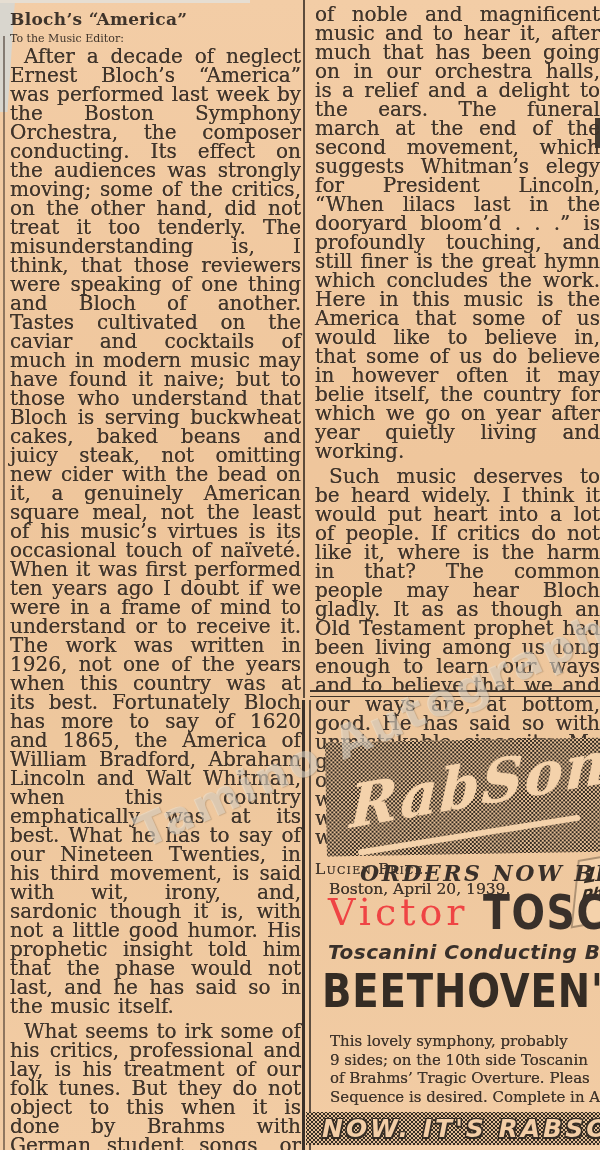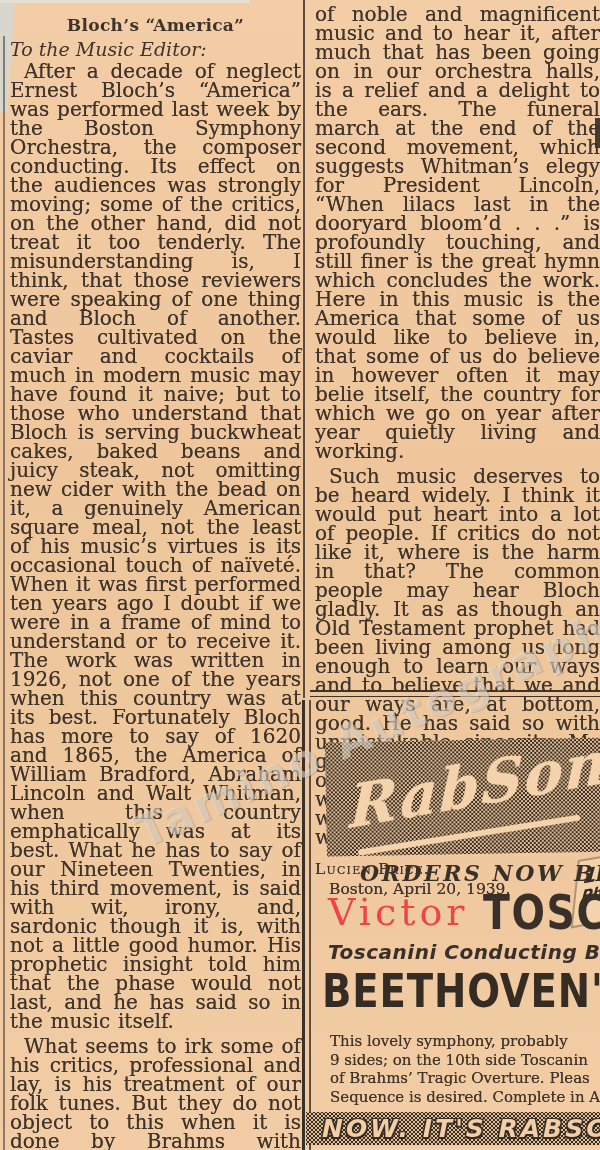--- a/index.html
+++ b/index.html
@@ -14,22 +14,22 @@
     background:#d9d6ce;clip-path:polygon(0 0,100% 0,50% 100%,0 100%);}
   .scan-topline{position:absolute;left:0;top:0;width:250px;height:3px;background:#e6ded2;}
   .edge-sliver{position:absolute;right:0;top:118px;width:5px;height:30px;background:#463c31;}
   .left-rule{position:absolute;left:3px;top:36px;width:1.5px;height:1114px;background:rgba(62,50,40,.55);}
   .col-divider{position:absolute;left:303px;top:0;width:1.5px;height:698px;background:rgba(55,44,35,.8);}
 
   
   .col{position:absolute;top:5px;}
   .col-left{left:10px;width:291px;}
   .col-right{left:315px;width:285px;}
-  .title{font-size:17px;font-weight:bold;text-align:center;margin:10px 0 3px 0;letter-spacing:.3px;}
-  .salutation{font-style:italic;font-size:19px;margin:0 0 2px 0;}
+  .title{font-size:17px;font-weight:bold;text-align:left;margin:4px 0 3px 0;letter-spacing:.3px;}
+  .salutation{font-size:11px;margin:0 0 2px 0;}
   p.body{font-size:20px;line-height:19px;text-align:justify;margin:0;
     word-spacing:1.4px;text-shadow:0 0 .4px rgba(63,52,43,.8);}
   p.indent{text-indent:14px;}
   p.gap{margin-top:6px;}
   .signature{font-variant:small-caps;text-align:left;font-size:15.5px;letter-spacing:1.2px;
     padding-right:10px;margin-top:13px;text-shadow:0 0 .4px rgba(63,52,43,.8);}
   .dateline{font-size:15.5px;padding-left:14px;margin-top:2px;text-shadow:0 0 .4px rgba(63,52,43,.8);}
 
   
   .halftone{

